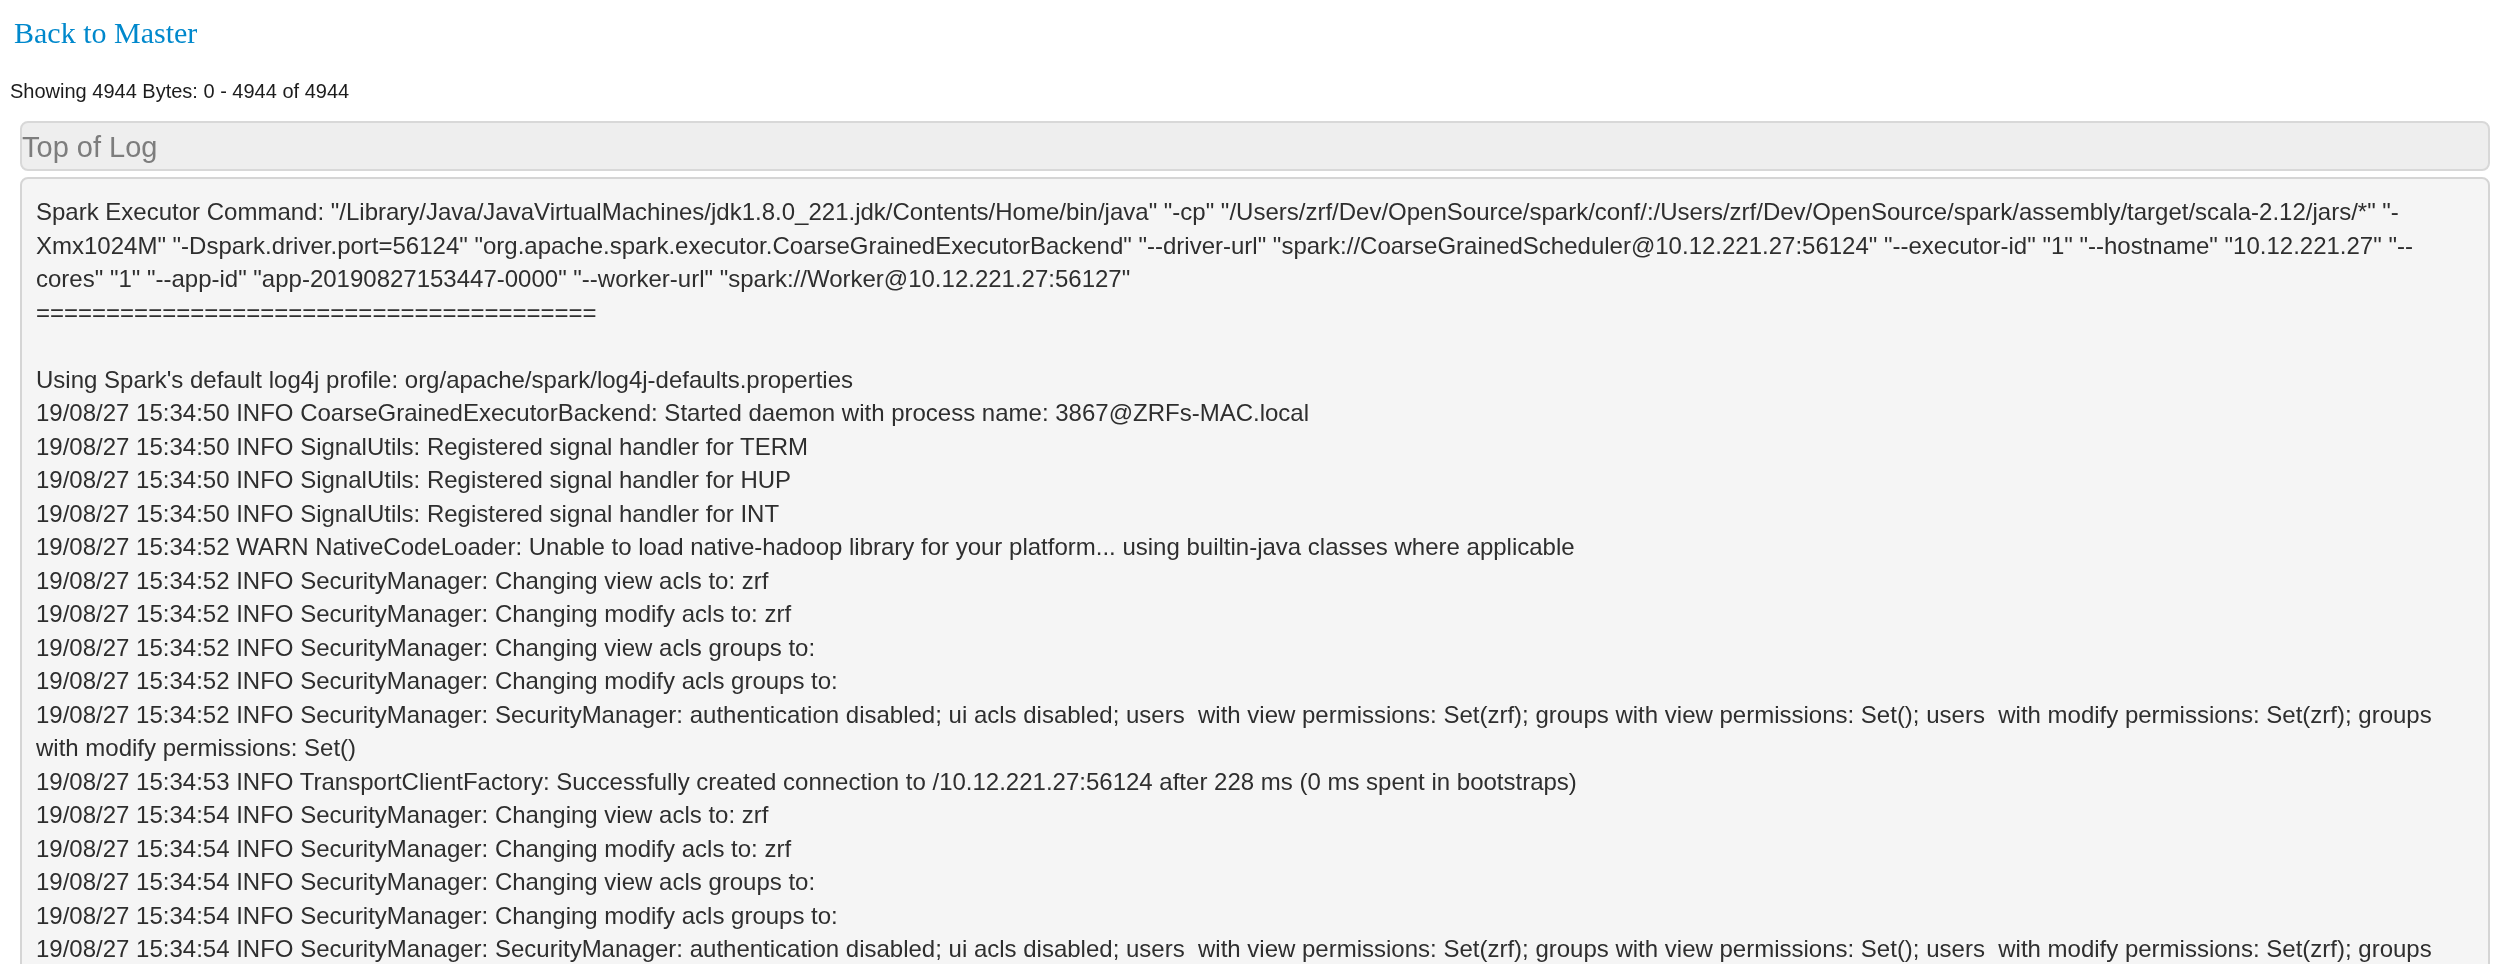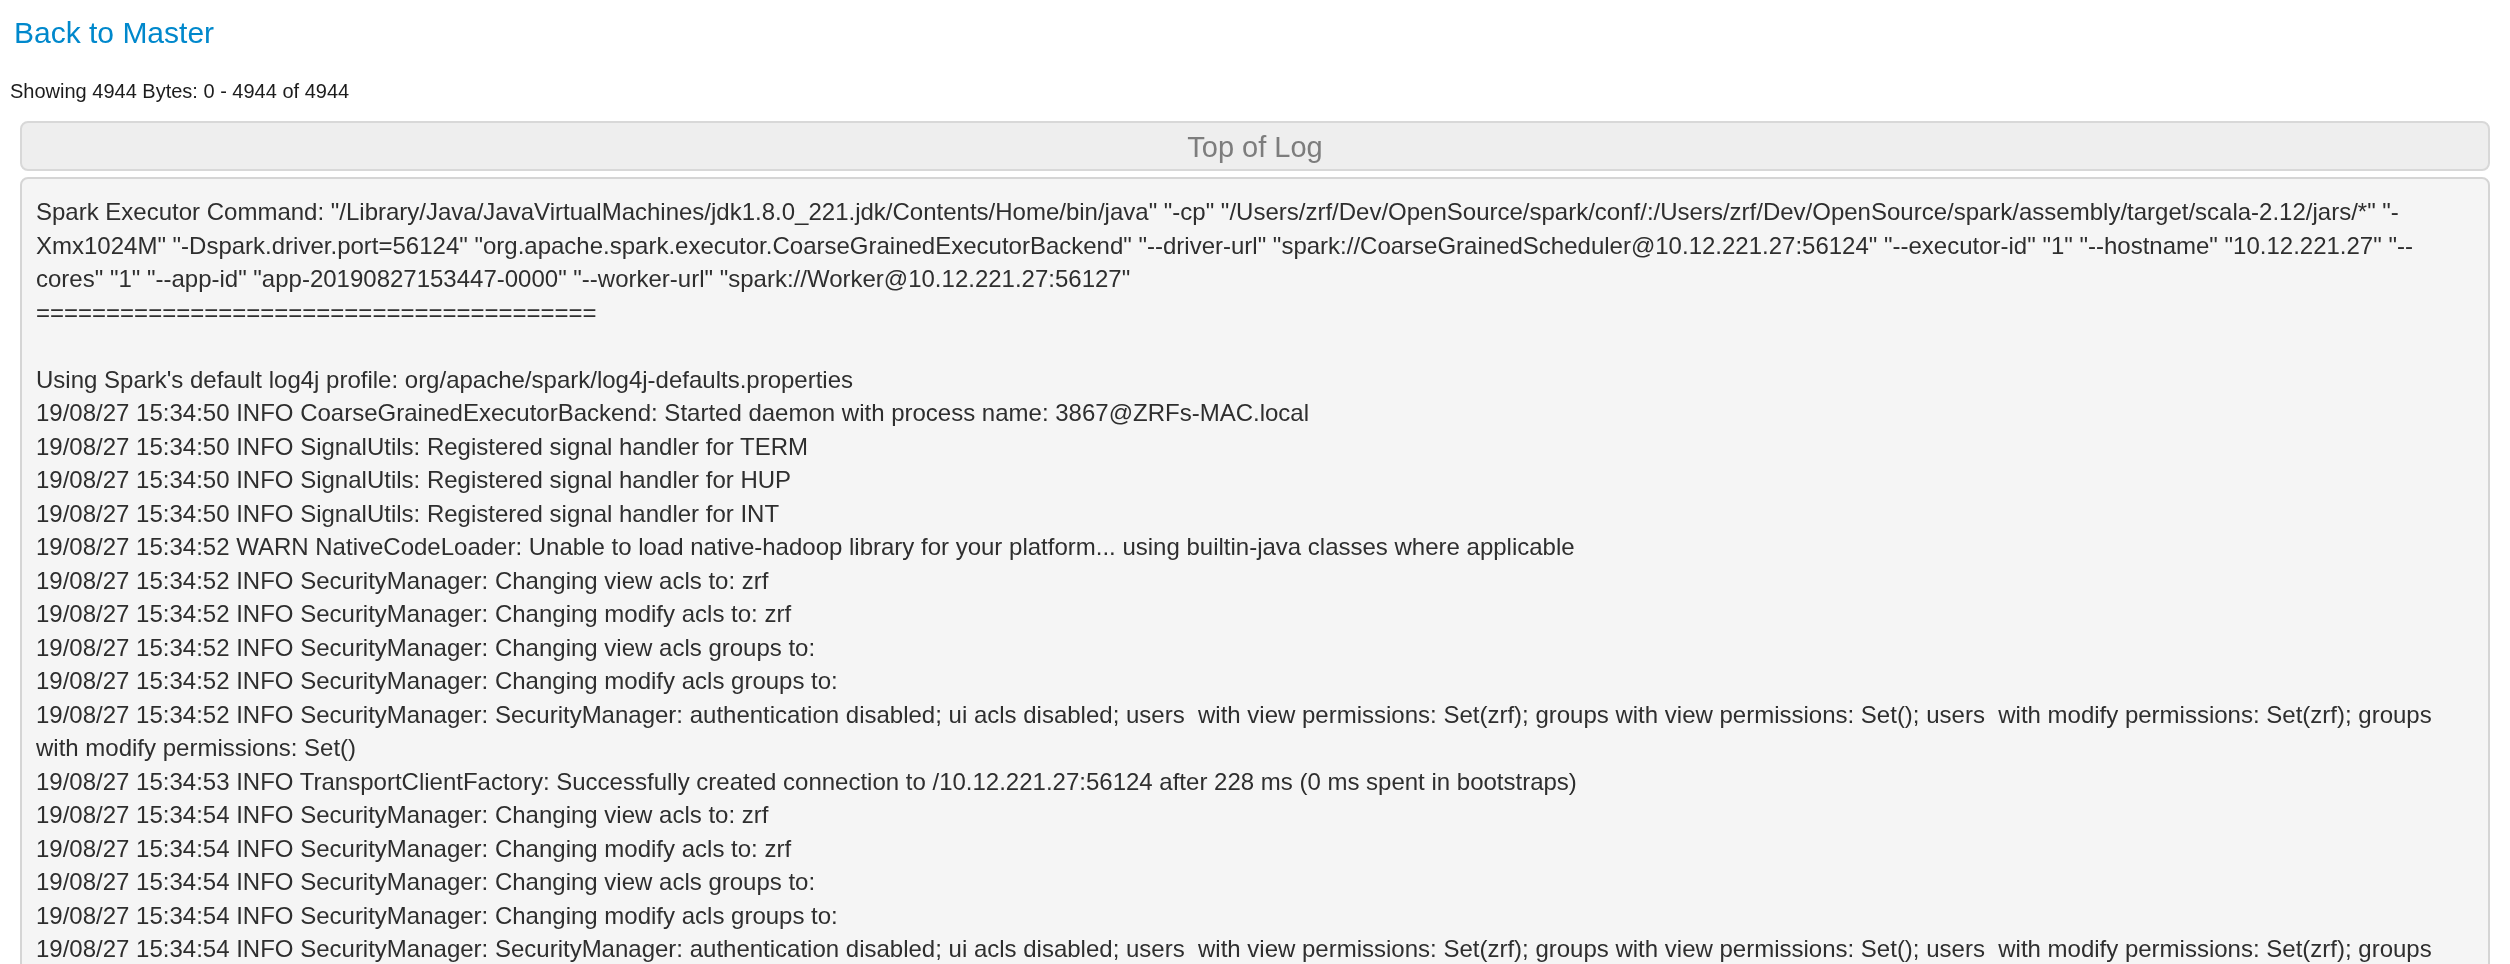--- a/index.html
+++ b/index.html
@@ -11,31 +11,31 @@
     overflow: hidden;
   }
   .container { padding: 0 10px; }
   .back-link {
     display: inline-block;
     margin: 16px 0 0 4px;
     font-size: 30px;
     color: #0088cc;
     text-decoration: none;
     cursor: pointer;
+    font-family: Liberation Serif, serif;
   }
   .byte-status {
     margin: 30px 0 0 0;
     font-size: 20px;
     color: #1c1c1c;
   }
   .log-header {
     margin: 18px 10px 0 10px;
     height: 50px;
     line-height: 48px;
-    text-align: center;
     background: #eeeeee;
     border: 2px solid #d8d8d8;
     border-radius: 8px;
     color: #7d7d7d;
     font-size: 29px;
   }
   .log-box {
     margin: 6px 10px 0 10px;
     padding: 16px 14px;
     background: #f5f5f5;

